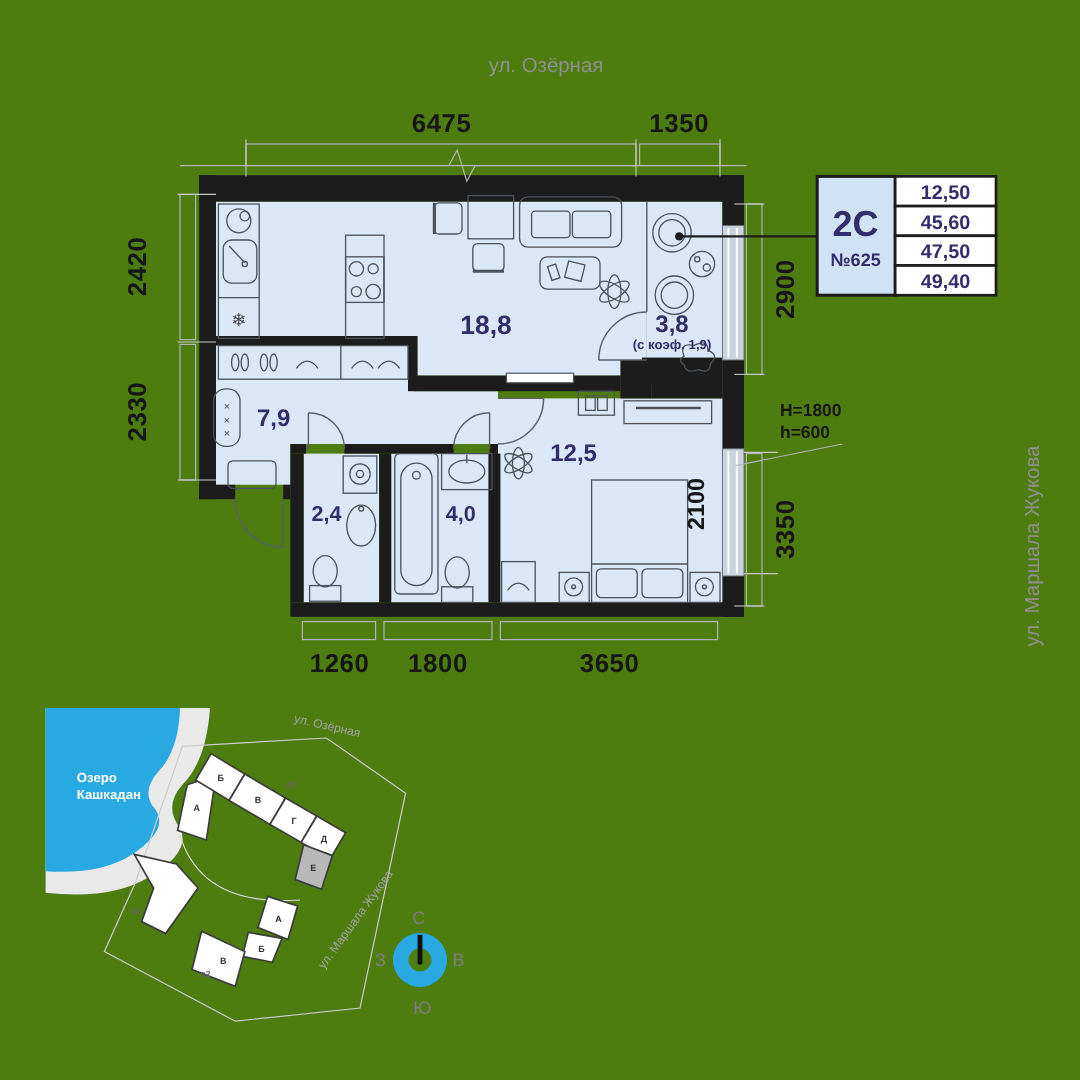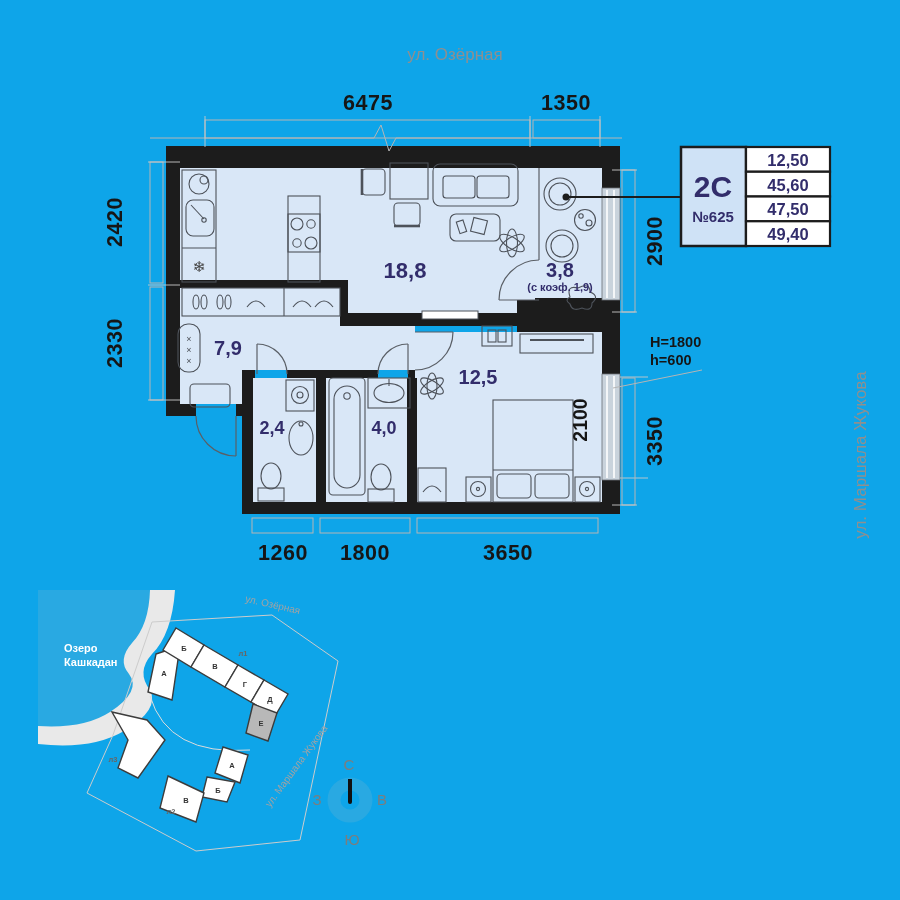--- a/index.html
+++ b/index.html
@@ -1,16 +1,16 @@
 <!DOCTYPE html>
 <html><head>
 <meta charset="utf-8">
 <style>
   html,body{margin:0;padding:0;background:#ffffff;}
-  #stage{position:relative;width:900px;height:900px;background:#0ea5e9;overflow:hidden;}
+  #stage{position:relative;width:900px;height:900px;background:#4d7c0f;overflow:hidden;}
   svg{position:absolute;left:0;top:0;}
   text{font-family:"Liberation Sans","DejaVu Sans",sans-serif;}
   .wall{fill:#1c1c1c;}
   .room{fill:#d9e7f7;}
   .furn{fill:none;stroke:#4d525a;stroke-width:1.1;}
   .door{fill:none;stroke:#5a5f66;stroke-width:1.2;}
   .dimline{stroke:#b5b5b5;fill:none;stroke-width:1;}
   .extline{stroke:#c9c9c9;fill:none;stroke-width:0.9;}
   .dim{font-size:21.5px;font-weight:600;fill:#161616;letter-spacing:0.5px;}
   .dimsmall{font-size:19.5px;font-weight:600;fill:#161616;}

